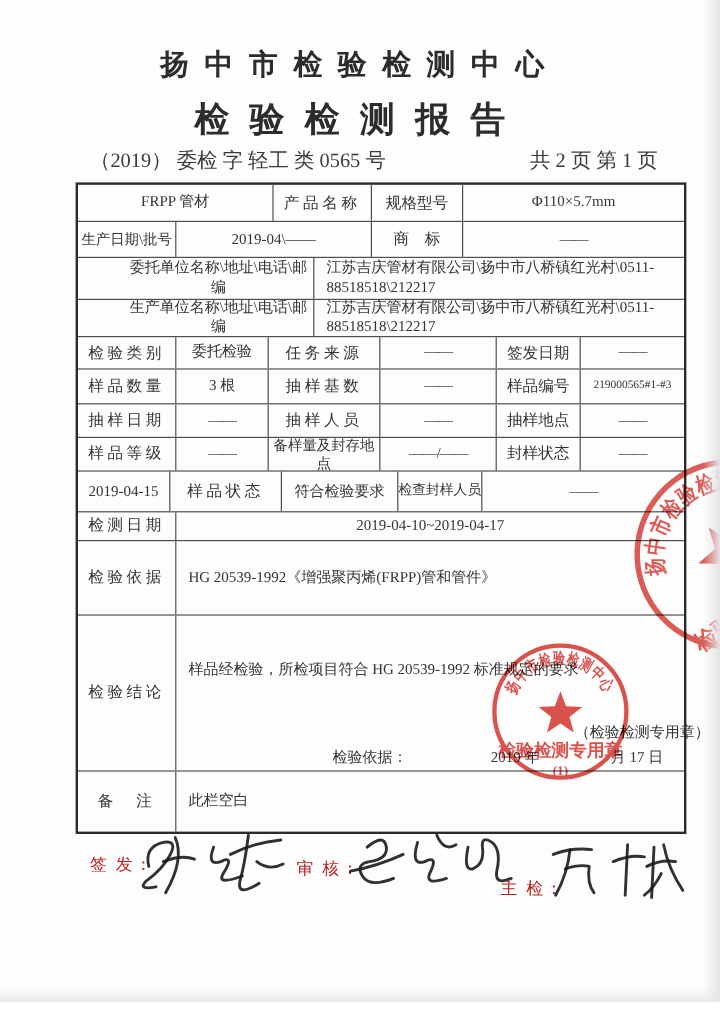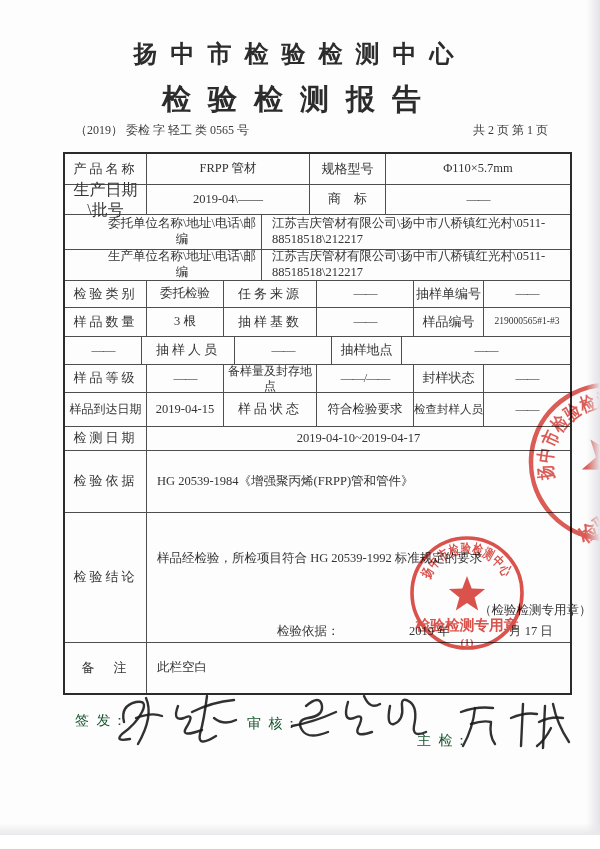--- a/index.html
+++ b/index.html
@@ -4,21 +4,21 @@
 <style>
   html,body{margin:0;padding:0;background:#ffffff;}
   .page{position:relative;width:600px;height:835px;background:#fdfdfd;overflow:hidden;
         font-family:"Liberation Serif","DejaVu Serif",serif;color:#303030;}
   
   .org-title{position:absolute;top:38px;left:0;width:100%;text-align:center;
              font-size:24px;font-weight:bold;letter-spacing:13px;color:#2c2c2c;}
   .report-title{position:absolute;top:80px;left:0;width:100%;text-align:center;
              font-size:29px;font-weight:bold;letter-spacing:17px;color:#2c2c2c;}
   .ref-row{position:absolute;top:122px;left:75px;right:52px;display:flex;
-           justify-content:space-between;font-size:12px;color:#3a3a3a;gap:12px;}
+           justify-content:space-between;font-size:17px;color:#3a3a3a;gap:12px;}
   
   .tbl{position:absolute;left:63px;top:152px;width:505px;border:2.5px solid #2b2b2b;
        background:transparent;}
   .row{display:flex;border-bottom:1px solid #4e4e4e;}
   .row:last-child{border-bottom:none;}
   .cell{box-sizing:border-box;border-right:1px solid #4e4e4e;display:flex;
         align-items:center;justify-content:center;font-size:12.5px;color:#343434;
         text-align:center;line-height:1.25;}
   .cell:last-child{border-right:none;flex:1;}
   .lab{font-size:13px;}
@@ -40,21 +40,21 @@
   .concl .c-dyear{left:262px;top:111px;}
   .concl .c-dtail{left:362px;top:111px;}
   
   .seal-main{position:absolute;left:408px;top:534px;width:118px;height:120px;
              opacity:.85;mix-blend-mode:multiply;pointer-events:none;}
   .seal-side{position:absolute;left:518px;top:372px;width:180px;height:180px;
              opacity:.8;mix-blend-mode:multiply;transform:rotate(-38deg);pointer-events:none;}
   .seal-main text,.seal-side text{font-family:"Liberation Serif","DejaVu Serif",serif;
              font-weight:bold;fill:#d5332c;}
   
-  .sig-label{position:absolute;font-size:14px;color:#14532d;letter-spacing:2px;white-space:nowrap;}
+  .sig-label{position:absolute;font-size:14px;color:#b91c1c;letter-spacing:2px;white-space:nowrap;}
   .sig{position:absolute;}
   .sig path{fill:none;stroke:#1b1b1b;stroke-width:2.4;stroke-linecap:round;
             stroke-linejoin:round;opacity:.9;}
   
   .edge-right{position:absolute;top:0;right:0;width:14px;height:849px;
       background:linear-gradient(to right,rgba(230,230,234,0),#e4e4e8);}
   .edge-bottom{position:absolute;left:0;bottom:0;width:600px;height:12px;
       background:linear-gradient(to bottom,rgba(235,235,238,0),#e9e9ec);}
 </style>
 </head>
@@ -64,85 +64,85 @@
 
   <div class="org-title">扬中市检验检测中心</div>
   <div class="report-title">检验检测报告</div>
   <div class="ref-row">
     <span>（2019） 委检 字 轻工 类 0565 号</span>
     <span>共 2 页 第 1 页</span>
   </div>
 
   <div class="tbl">
     <div class="row hr1">
+      <div class="cell wb">FRPP 管材</div>
       <div class="cell lab sp wa">产品名称</div>
-      <div class="cell wb">FRPP 管材</div>
       <div class="cell lab wc">规格型号</div>
       <div class="cell">Φ110×5.7mm</div>
     </div>
     <div class="row hr2">
-      <div class="cell lab wa" style="font-size:16px">生产日期\批号</div>
+      <div class="cell lab wa" style="font-size:12px">生产日期\批号</div>
       <div class="cell wb">2019-04\——</div>
       <div class="cell lab wc">商　标</div>
       <div class="cell dash">——</div>
     </div>
     <div class="row hr3">
       <div class="cell lab wl">委托单位名称\地址\电话\邮编</div>
       <div class="cell vleft">江苏吉庆管材有限公司\扬中市八桥镇红光村\0511-88518518\212217</div>
     </div>
     <div class="row hr4">
       <div class="cell lab wl">生产单位名称\地址\电话\邮编</div>
       <div class="cell vleft">江苏吉庆管材有限公司\扬中市八桥镇红光村\0511-88518518\212217</div>
     </div>
     <div class="row hr5">
       <div class="cell lab sp w1">检验类别</div>
       <div class="cell w2">委托检验</div>
       <div class="cell lab sp w3">任务来源</div>
       <div class="cell dash w4">——</div>
-      <div class="cell lab w5">抽样单编号</div>
+      <div class="cell lab w5">签发日期</div>
       <div class="cell dash">——</div>
     </div>
     <div class="row hr6">
       <div class="cell lab sp w1">样品数量</div>
       <div class="cell w2">3 根</div>
       <div class="cell lab sp w3">抽样基数</div>
       <div class="cell dash w4">——</div>
       <div class="cell lab w5">样品编号</div>
       <div class="cell small">219000565#1-#3</div>
     </div>
     <div class="row hr7">
+      <div class="cell lab sp w1">抽样日期</div>
       <div class="cell dash w2">——</div>
       <div class="cell lab sp w3">抽样人员</div>
       <div class="cell dash w4">——</div>
       <div class="cell lab w5">抽样地点</div>
       <div class="cell dash">——</div>
     </div>
     <div class="row hr8">
       <div class="cell lab sp w1">样品等级</div>
       <div class="cell dash w2">——</div>
       <div class="cell lab w3" style="letter-spacing:0;font-size:12px">备样量及封存地点</div>
       <div class="cell dash w4">——/——</div>
       <div class="cell lab w5">封样状态</div>
       <div class="cell dash">——</div>
     </div>
     <div class="row hr9">
-      <div class="cell lab w1" style="font-size:12px">样品到达日期</div>
       <div class="cell w2">2019-04-15</div>
       <div class="cell lab sp w3">样品状态</div>
       <div class="cell w4">符合检验要求</div>
       <div class="cell lab w5" style="font-size:11.5px">检查封样人员</div>
       <div class="cell dash">——</div>
     </div>
     <div class="row hr10">
       <div class="cell lab sp w1">检测日期</div>
       <div class="cell">2019-04-10~2019-04-17</div>
     </div>
     <div class="row hr11">
       <div class="cell lab sp w1">检验依据</div>
-      <div class="cell vleft">HG 20539-1984《增强聚丙烯(FRPP)管和管件》</div>
+      <div class="cell vleft">HG 20539-1992《增强聚丙烯(FRPP)管和管件》</div>
     </div>
     <div class="row hr12">
       <div class="cell lab sp w1">检验结论</div>
       <div class="cell concl">
         <span class="c-text">样品经检验，所检项目符合 HG 20539-1992 标准规定的要求</span>
         <span class="c-sealnote">（检验检测专用章）</span>
         <span class="c-dlabel">检验依据：</span>
         <span class="c-dyear">2019 年</span>
         <span class="c-dtail">月  17  日</span>
       </div>

